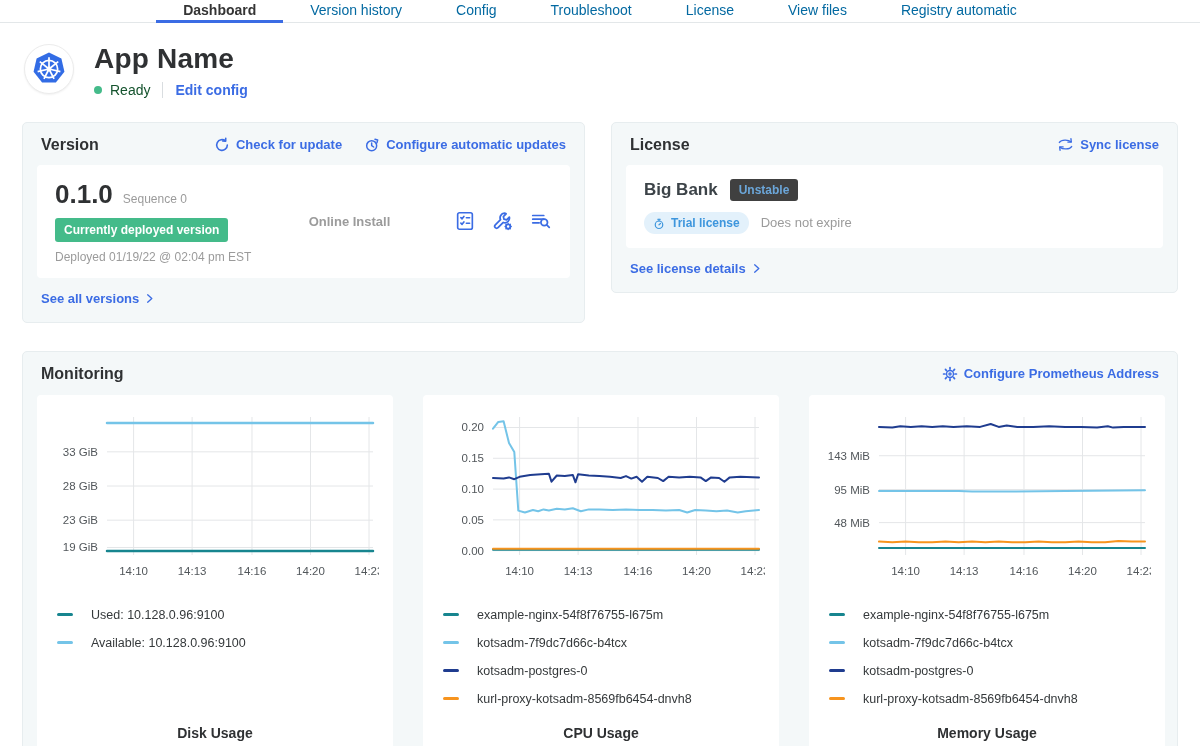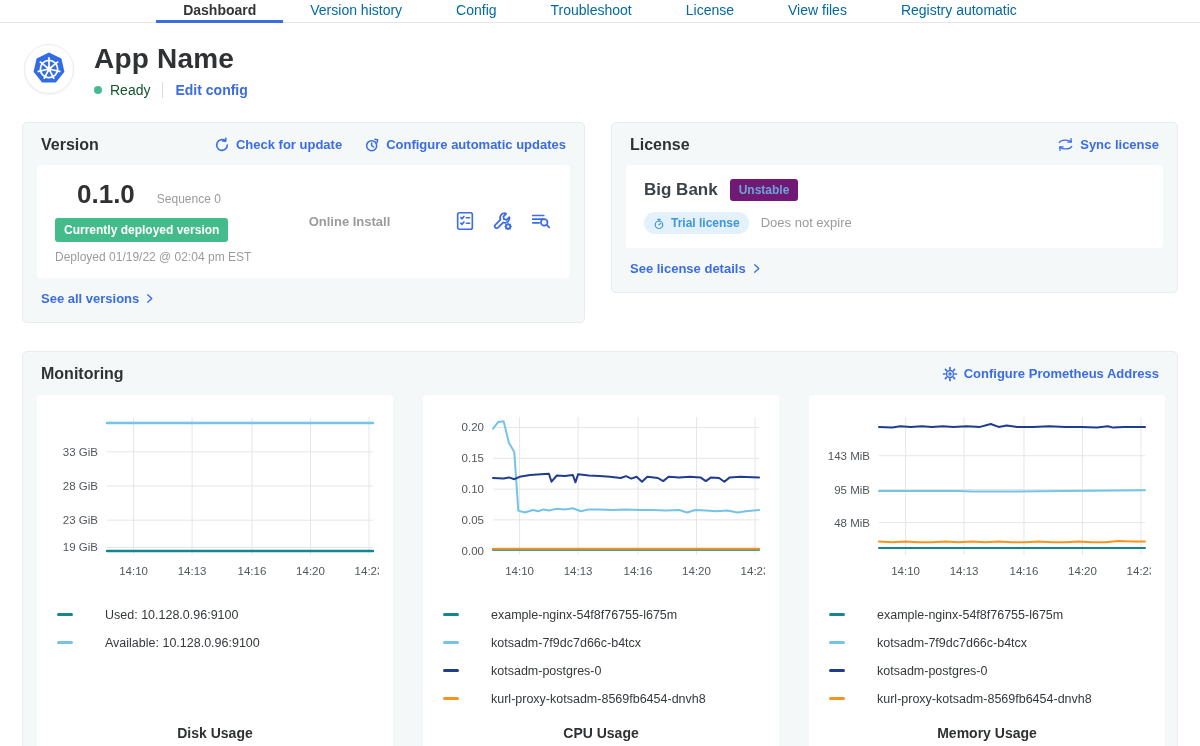--- a/index.html
+++ b/index.html
@@ -30,44 +30,44 @@
   .card-head { display:flex; align-items:center; justify-content:space-between; padding:0 4px; }
   .card-title { font-size:16px; font-weight:700; color:#2f3133; }
   .head-links { display:flex; align-items:center; gap:22px; }
   .head-link { display:inline-flex; align-items:center; gap:6px; font-size:13px; }
   .head-link svg { flex:0 0 auto; }
   .inner-box { background:#fff; border-radius:4px; margin-top:11px; padding:14px 18px; }
 
   
   .version-flex { display:flex; align-items:center; }
   .v-left { width:245px; }
-  .version-line { display:flex; align-items:baseline; gap:22px;margin-left:22px; }
+  .version-line { display:flex; align-items:baseline; gap:10px; }
   .version-number { font-size:26px; font-weight:700; color:#2f3133; }
   .sequence { font-size:12px; color:#9b9b9b; }
   .badge-green { display:inline-block; margin-top:8px; background:#44bb8a; color:#fff; font-size:12px; font-weight:700; padding:5px 9px; border-radius:3px; }
   .deployed { margin-top:8px; font-size:12px; color:#9b9b9b; }
   .v-mid { flex:1; text-align:center; padding-right:55px; font-size:13px; font-weight:700; color:#9b9b9b; }
   .v-icons { display:flex; align-items:center; gap:16px; color:#3b6ce4; }
   .icon-btn { cursor:pointer; display:flex; }
   .see-link { display:inline-flex; align-items:center; gap:5px; margin:13px 0 0 4px; font-size:13px; }
 
   
   .license-row1 { display:flex; align-items:center; gap:12px; }
   .license-name { font-size:17px; font-weight:700; color:#3c4348; }
-  .badge-channel { background:#701a75; color:#6ba6d9; font-size:12px; font-weight:700; padding:4px 9px; border-radius:3px; }
+  .badge-channel { background:#404040; color:#6ba6d9; font-size:12px; font-weight:700; padding:4px 9px; border-radius:3px; }
   .license-row2 { display:flex; align-items:center; gap:12px; margin-top:11px; }
   .badge-trial { display:inline-flex; align-items:flex-end; gap:6px; background:#e3f1fb; color:#3e96dd; font-size:12px; font-weight:700; padding:4px 9px; border-radius:11px; }
   .expiry { font-size:13px; color:#9b9b9b; }
 
   
   .monitoring { margin:28px 22px 16px 22px; }
   .charts-row { display:flex; gap:30px; margin-top:12px; }
   .chart-card { flex:1; background:#fff; border-radius:4px; padding:14px 14px 18px 14px; display:flex; flex-direction:column; min-height:322px; }
   .legend { list-style:none; margin-top:14px; padding:0 6px; }
-  .legend li { display:flex; align-items:center; gap:32px; padding:7px 0; }
+  .legend li { display:flex; align-items:center; gap:18px; padding:7px 0; }
   .legend .swatch { width:16px; height:3px; border-radius:2px; flex:0 0 auto; }
   .legend .lbl { font-size:12.5px; color:#35393b; }
   .chart-title { margin-top:auto; padding-top:12px; text-align:center; font-size:14px; font-weight:700; color:#2f3133; }
   .chart-svg-wrap { width:100%; }
 </style>
 </head>
 <body>
 
 <div class="page">
 

